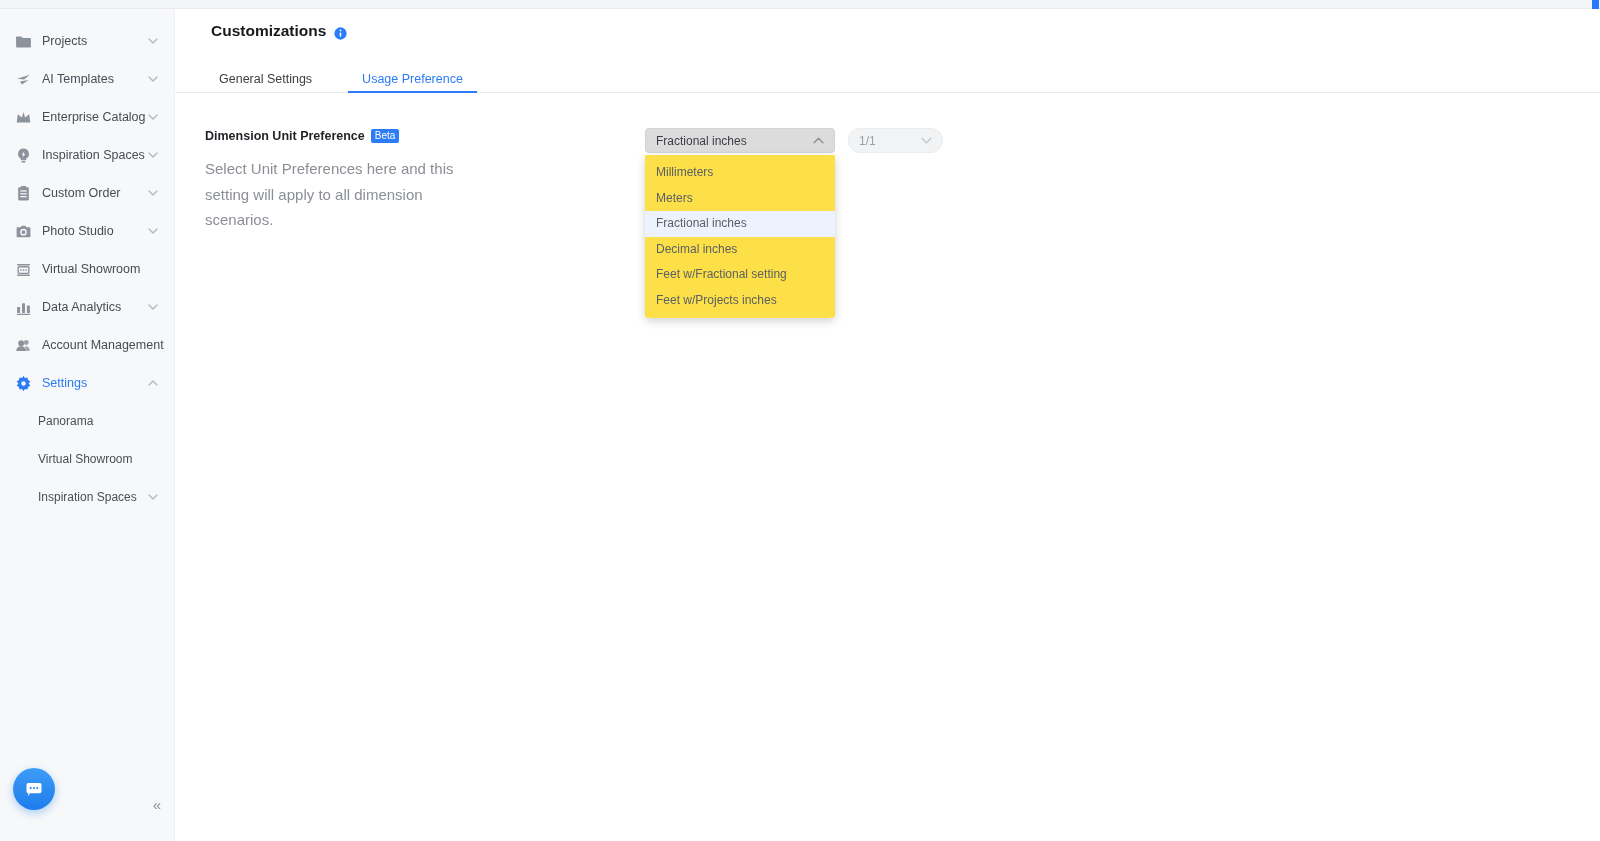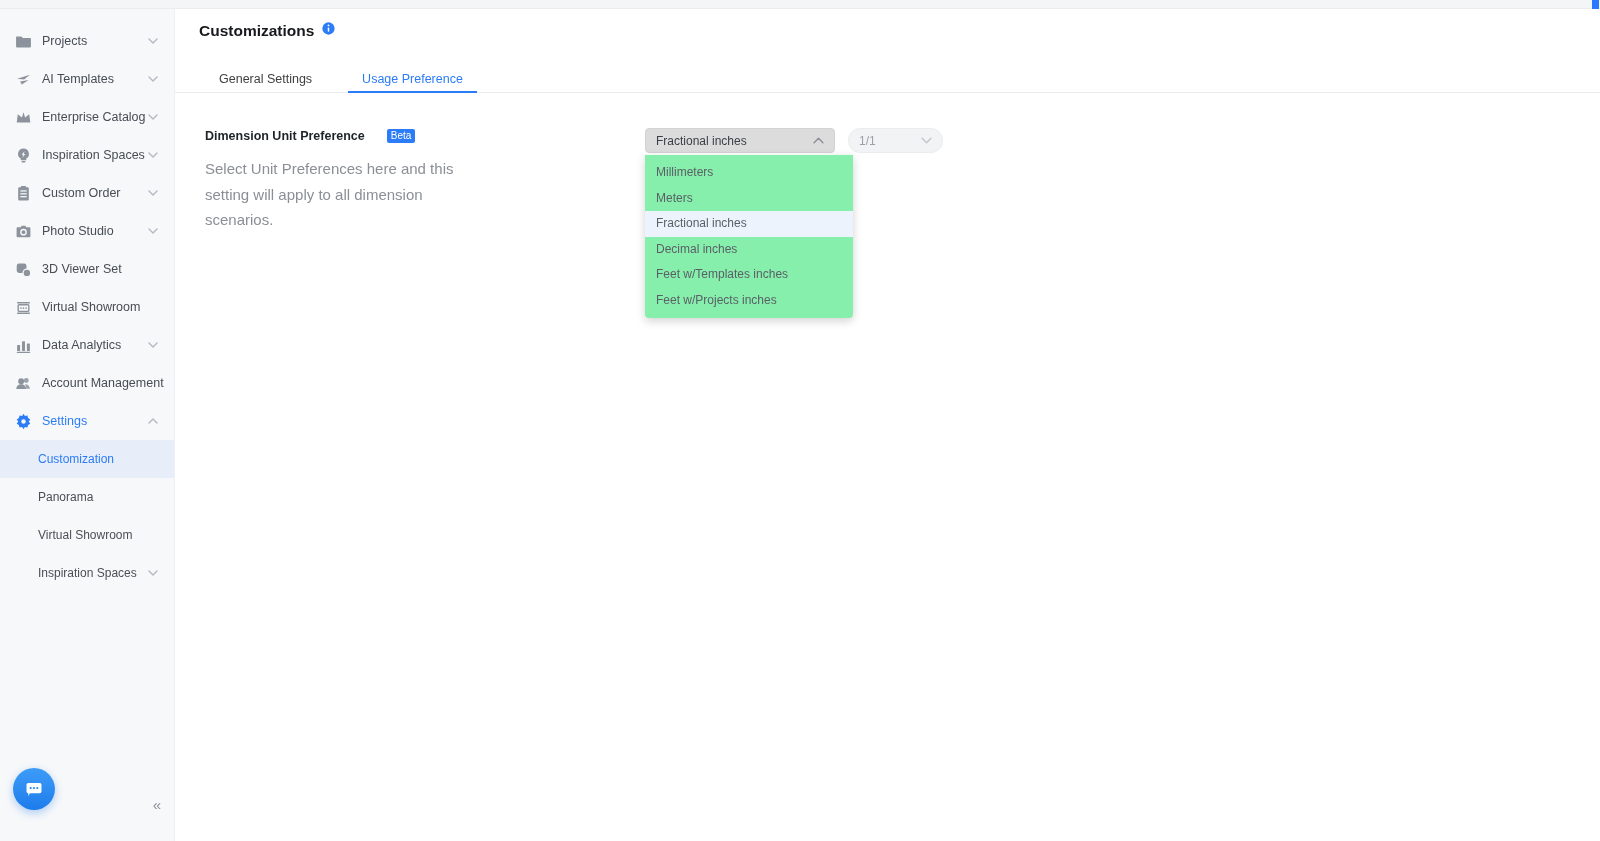--- a/index.html
+++ b/index.html
@@ -30,54 +30,54 @@
   .sub-item .chev { margin-left:auto; color:#b4b8bf; display:flex; }
   .collapse-btn { position:absolute; right:14px; bottom:28px; font-size:15px;
     color:#8a9099; cursor:pointer; letter-spacing:-1px; }
   .chat-fab { position:absolute; left:13px; bottom:31px; width:42px; height:42px;
     border-radius:50%; background:linear-gradient(180deg,#3d9cf8,#1e7ceb);
     box-shadow:0 3px 8px rgba(30,124,235,.35); display:flex; align-items:center;
     justify-content:center; cursor:pointer; }
 
   
   .main { position:absolute; left:175px; top:9px; right:0; bottom:0; background:#fff; }
-  .page-head { position:absolute; left:24px; top:13px; display:flex;
-    align-items:flex-start; gap:8px; }
+  .page-head { position:absolute; left:36px; top:13px; display:flex;
+    align-items:flex-end; gap:8px; }
   .page-title { font-size:15.5px; font-weight:700; color:#17191c; }
   .info-icn { display:flex; }
 
   .tabs { position:absolute; left:0; right:0; top:58px; height:26px;
     border-bottom:1px solid #e9ecef; display:flex; padding-left:30px; gap:22px; }
   .tab { position:relative; padding:0 14px; line-height:25px; font-size:12.5px;
     color:#404040; cursor:pointer; }
   .tab.active { color:#2b7cf6; }
   .tab.active::after { content:''; position:absolute; left:0; right:0; bottom:-1px;
     height:2px; background:#2b7cf6; }
 
   .pref-label-row { position:absolute; left:30px; top:120px; display:flex;
-    align-items:center; gap:22px; }
+    align-items:center; gap:6px; }
   .pref-label { font-size:12.5px; font-weight:700; color:#1f2328; }
   .beta-badge { background:#2b7cf6; color:#fff; font-size:10px; line-height:14px;
     padding:0 4px; border-radius:2px; }
   .pref-desc { position:absolute; left:30px; top:147px; width:268px; font-size:15px;
     color:#8b8f95; line-height:1.7; }
 
   .unit-select { position:absolute; left:470px; top:119px; width:190px; height:25px;
     background:#dcdcdd; border:1px solid #d3d3d4; border-radius:4px; display:flex;
     align-items:center; padding:0 10px; cursor:pointer; }
   .unit-select .val { font-size:12px; color:#3c4046; flex:1; }
   .unit-select .chev { color:#8d9096; display:flex; }
   .precision-select { position:absolute; left:673px; top:119px; width:95px; height:25px;
     background:#f2f3f4; border:1px solid #ebecee; border-radius:12px; display:flex;
     align-items:center; padding:0 10px; cursor:default; }
   .precision-select .val { font-size:12px; color:#9aa0a6; flex:1; }
   .precision-select .chev { color:#c3c7cc; display:flex; }
 
-  .dropdown-panel { position:absolute; left:470px; top:146px; width:208px;
-    background:#86efac; border-radius:0 0 4px 4px; padding:5px 0;
+  .dropdown-panel { position:absolute; left:470px; top:146px; width:190px;
+    background:#fde047; border-radius:0 0 4px 4px; padding:5px 0;
     box-shadow:0 3px 10px rgba(0,0,0,.18); z-index:10; }
   .dd-option { height:25.5px; line-height:25.5px; padding-left:11px; font-size:12px;
     color:#5b6067; cursor:pointer; white-space:nowrap; }
   .dd-option.selected { background:#edf3fc; }
 
   svg { display:block; }
 </style>
 </head>
 <body>
 
@@ -174,29 +174,20 @@
           </svg>
       </span>
       <span class="lbl">Photo Studio</span>
       <span class="chev">
           <svg width="10" height="6" viewBox="0 0 10 6">
             <path d="M1 1l4 4 4-4" fill="none" stroke="currentColor" stroke-width="1.4" stroke-linecap="round" stroke-linejoin="round"></path>
           </svg>
         </span>
     </div>
 
-    <div class="side-item">
-      <span class="icn">
-        <svg width="17" height="17" viewBox="0 0 16 16">
-            <rect fill="currentColor" x="1.6" y="2.4" width="9.2" height="8.8" rx="2.2"></rect>
-            <circle cx="11.2" cy="11.2" r="3.6" fill="currentColor" stroke="#f7f8fa" stroke-width="1.2"></circle>
-          </svg>
-      </span>
-      <span class="lbl">3D Viewer Set</span>
-    </div>
 
     <div class="side-item">
       <span class="icn">
         <svg width="17" height="17" viewBox="0 0 16 16">
             <rect fill="currentColor" x="1.8" y="2.8" width="12.4" height="1.5" rx=".75"></rect>
             <rect x="3" y="5.4" width="10" height="6.2" rx=".8" fill="none" stroke="currentColor" stroke-width="1.3"></rect>
             <circle cx="5.6" cy="8.5" r=".8" fill="currentColor"></circle>
             <circle cx="8" cy="8.5" r=".8" fill="currentColor"></circle>
             <circle cx="10.4" cy="8.5" r=".8" fill="currentColor"></circle>
             <rect fill="currentColor" x="1.8" y="12.7" width="12.4" height="1.5" rx=".75"></rect>
@@ -243,23 +234,20 @@
           </svg>
       </span>
       <span class="lbl">Settings</span>
       <span class="chev">
           <svg width="10" height="6" viewBox="0 0 10 6">
             <path d="M1 5l4-4 4 4" fill="none" stroke="currentColor" stroke-width="1.4" stroke-linecap="round" stroke-linejoin="round"></path>
           </svg>
         </span>
     </div>
 
-    <div class="sub-item selected">
-      <span>Customization</span>
-    </div>
     <div class="sub-item">
       <span>Panorama</span>
     </div>
     <div class="sub-item">
       <span>Virtual Showroom</span>
     </div>
     <div class="sub-item">
       <span>Inspiration Spaces</span>
       <span class="chev">
           <svg width="10" height="6" viewBox="0 0 10 6">
@@ -325,17 +313,17 @@
           <path d="M1 1l4 4 4-4" fill="none" stroke="currentColor" stroke-width="1.3" stroke-linecap="round" stroke-linejoin="round"></path>
         </svg>
     </span>
   </div>
 
   <div class="dropdown-panel">
     <div class="dd-option">Millimeters</div>
     <div class="dd-option">Meters</div>
     <div class="dd-option selected">Fractional inches</div>
     <div class="dd-option">Decimal inches</div>
-    <div class="dd-option">Feet w/Templates inches</div>
+    <div class="dd-option">Feet w/Fractional setting</div>
     <div class="dd-option">Feet w/Projects inches</div>
   </div>
 
 </div>
 
 </body></html>

